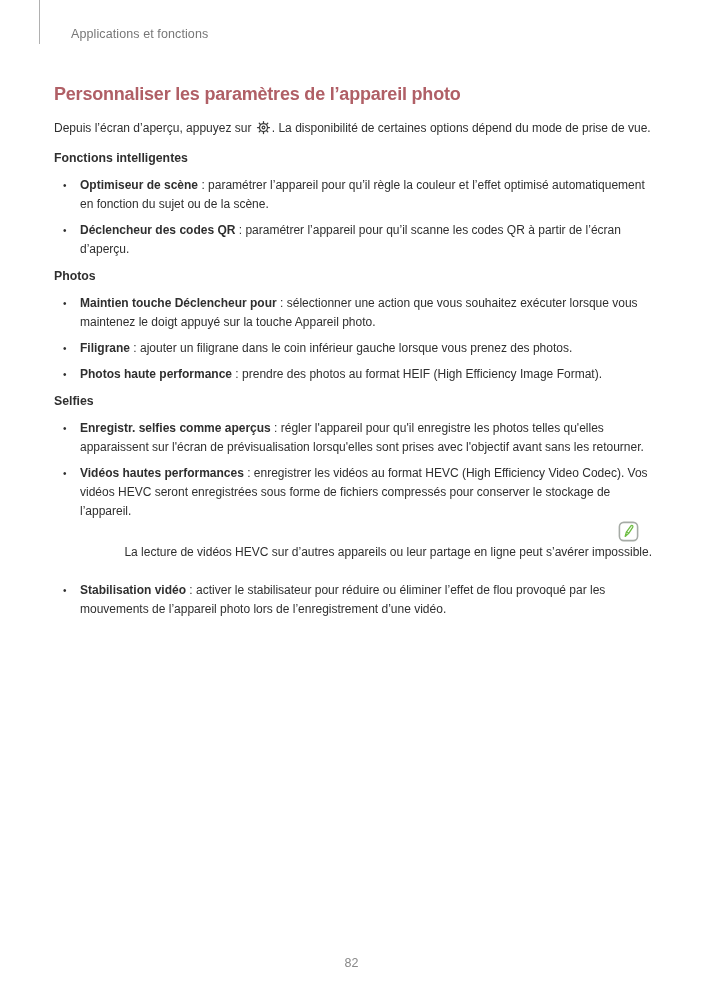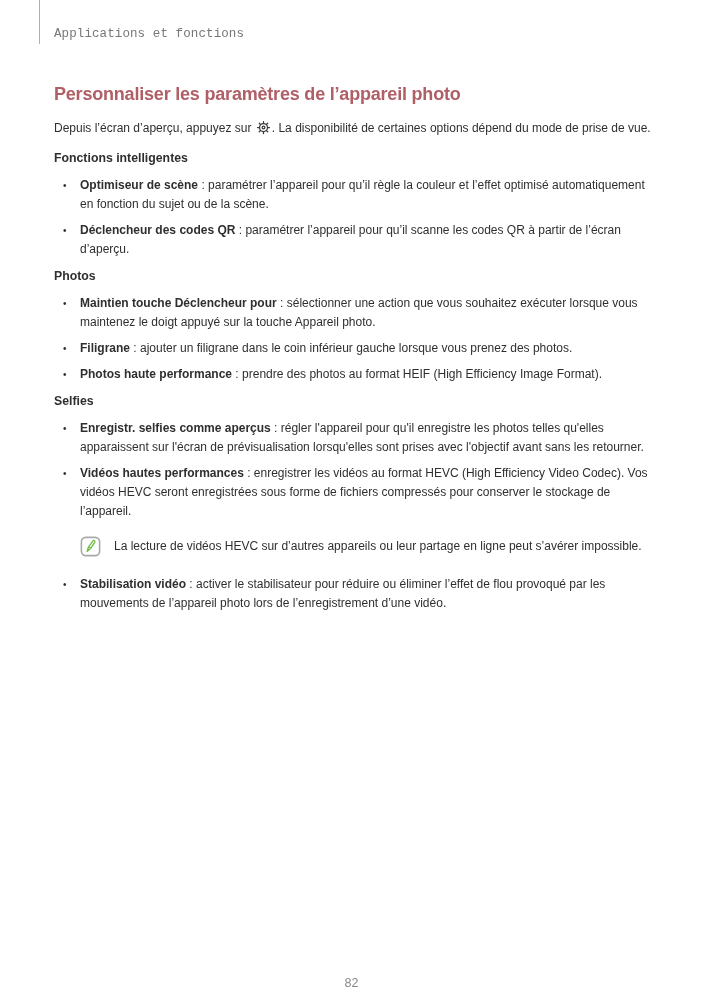--- a/index.html
+++ b/index.html
@@ -2,37 +2,37 @@
 <html><head>
 <meta charset="utf-8">
 <style>
   html,body{margin:0;padding:0;}
   body{
     width:703px;height:994px;background:#ffffff;position:relative;overflow:hidden;
     font-family:"Liberation Sans", sans-serif;color:#2f2f2f;
     -webkit-font-smoothing:antialiased;
   }
   .head-rule{position:absolute;left:39px;top:0;width:1px;height:44px;background:#b0b0b0;}
-  .running-header{position:absolute;left:54px;top:27px;font-size:12.5px;color:#777777;letter-spacing:.1px;font-family:Liberation Mono, monospace;}
+  .running-header{position:absolute;left:71px;top:27px;font-size:12.5px;color:#777777;letter-spacing:.1px;}
   .content{position:absolute;left:54px;top:82px;width:598px;}
   h1.page-title{
     margin:0 0 13px 0;font-size:18px;line-height:24px;font-weight:700;
     color:#b05f66;letter-spacing:-.2px;
   }
   .intro{margin:0;font-size:12px;line-height:19px;}
   .gear{display:inline-block;vertical-align:-3px;margin:0 1px;}
   .section-heading{font-weight:700;font-size:12.3px;line-height:16px;margin:9px 0 10px 0;}
   .item{display:flex;margin:0 0 7px 0;}
   .bullet{flex:none;width:26px;padding-left:9px;box-sizing:border-box;font-size:10px;line-height:19px;color:#2f2f2f;}
   .item-text{flex:1;font-size:12px;line-height:19px;}
   .term{font-weight:700;}
-  .note{display:flex;align-items:center;margin:15px 0 11px 0;}
+  .note{display:flex;align-items:flex-end;margin:0 0 11px 0;flex-direction:column;}
   .note-icon{flex:none;width:21px;height:21px;margin-right:13px;}
   .note-text{font-size:12px;line-height:21px;white-space:nowrap;}
-  .page-footer{position:absolute;left:0;top:956px;width:703px;text-align:center;font-size:12.5px;color:#888888;margin-top:20px;}
+  .page-footer{position:absolute;left:0;top:956px;width:703px;text-align:center;font-size:12.5px;color:#888888;}
 </style>
 </head>
 <body>
 
 <div class="head-rule"></div>
 <div class="running-header">Applications et fonctions</div>
 
 <div class="content">
   <h1 class="page-title">Personnaliser les paramètres de l’appareil photo</h1>
 

